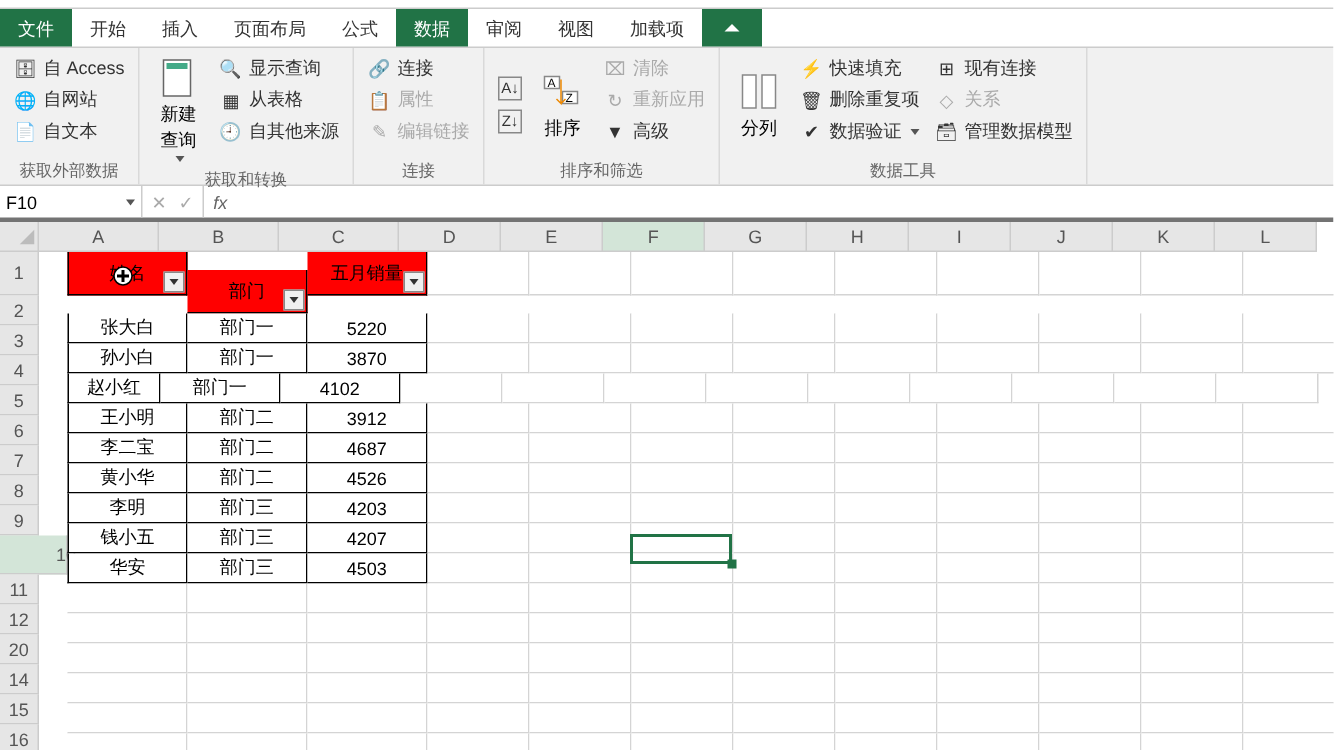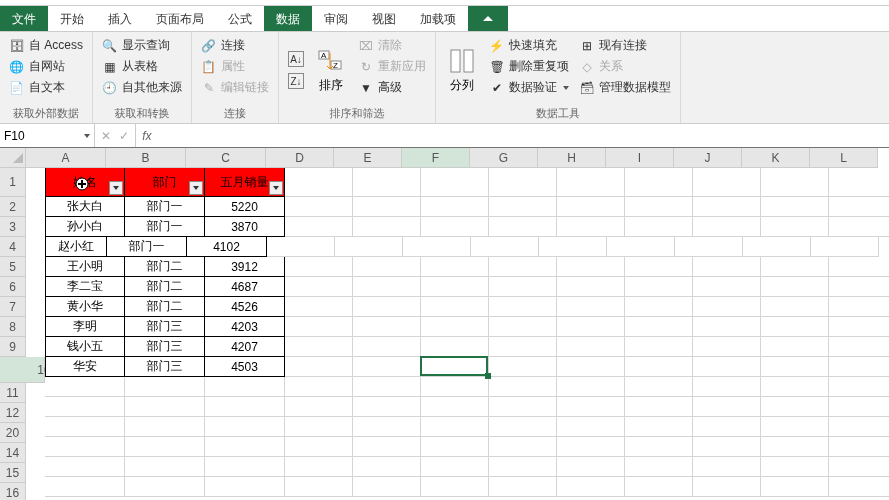--- a/index.html
+++ b/index.html
@@ -15,21 +15,21 @@
   .group { border-right: 1px solid #d9d9d9; padding: 4px 6px 2px 6px; display: flex; flex-direction: column; justify-content: space-between; }
   .group-body { display: flex; gap: 4px; flex: 1; }
   .group-label { text-align: center; color: #666; font-size: 11px; padding-top: 2px; }
   .col { display: flex; flex-direction: column; gap: 2px; }
   .btn { display: flex; align-items: center; gap: 4px; padding: 1px 3px; color: #333; white-space: nowrap; cursor: pointer; }
   .bigbtn { display: flex; flex-direction: column; align-items: center; justify-content: center; padding: 2px 6px; gap: 2px; cursor: pointer; text-align: center; }
   .icon16 { width: 16px; height: 16px; display: inline-flex; align-items: center; justify-content: center; }
   .icon32 { width: 28px; height: 28px; display: inline-flex; align-items: center; justify-content: center; }
   .caret { display:inline-block; width:0;height:0;border-left:3px solid transparent;border-right:3px solid transparent;border-top:4px solid #555; vertical-align:middle; margin-left:2px;}
 
-  .namebox-row { height: 24px; border-bottom: 1px solid #737373; display: flex; align-items: stretch; background:#fff;}
+  .namebox-row { height: 24px; border-bottom: 3px solid #737373; display: flex; align-items: stretch; background:#fff;}
   .namebox { width: 95px; border-right: 1px solid #ccc; display: flex; align-items: center; padding: 0 4px; justify-content: space-between; }
   .namebox span.carwrap { color:#777; }
   .fx-controls { display: flex; align-items:center; padding:0 6px; border-right:1px solid #ccc; gap:8px; color:#aaa;}
   .formula-bar { flex:1; display:flex; align-items:center; padding:0 6px; }
   .formula-bar .fx { font-style: italic; color: #666; margin-right: 6px; }
 
   .sheet-area { display: flex; height: calc(500px - 6px - 26px - 92px - 24px); }
   .corner { width: 26px; height: 20px; background: #e6e6e6; border-right:1px solid #ccc; border-bottom:1px solid #ccc; display:flex;align-items:center;justify-content:flex-end;padding-right:2px;}
   .colheads { display:flex; height:20px; }
   .colhead { background:#e6e6e6; border-right:1px solid #ccc; border-bottom:1px solid #ccc; display:flex;align-items:center;justify-content:center; color:#555;}
@@ -85,20 +85,31 @@
             <span class="icon16">📄</span>
             <span>自文本</span>
           </div>
       </div>
     </div>
     <div class="group-label">获取外部数据</div>
   </div>
 
   <div class="group">
     <div class="group-body">
+      <div class="bigbtn">
+        <span class="icon32">
+            <svg width="28" height="28">
+              <rect x="4" y="2" width="18" height="24" fill="#fff" stroke="#666"></rect>
+              <rect x="6" y="4" width="14" height="4" fill="#4a8"></rect>
+            </svg>
+          </span>
+        <span style="white-space:pre-line">新建
+查询</span>
+          <span class="caret"></span>
+      </div>
       <div class="col">
         <div class="btn">
             <span class="icon16">🔍</span>
             <span>显示查询</span>
           </div>
         <div class="btn">
             <span class="icon16">▦</span>
             <span>从表格</span>
           </div>
         <div class="btn">
@@ -272,21 +283,21 @@
           <div class="rowhead" style="height: 20px;">16</div>
         </div>
       <div class="grid" id="grid">
           <div class="gridrow">
             <div class="cell tablecell leftborder hdrcell" style="width: 80px; height: 29px;">姓名<div class="filterbtn">
                 <span class="caret"></span>
               </div><div style="position: absolute; left: 28px; top: 8px; width: 16px; height: 16px; pointer-events: none;"><svg width="16" height="16">
                   <circle cx="8" cy="8" r="6" fill="#fff" stroke="#000"></circle>
                   <path d="M8 4v8M4 8h8" stroke="#000" stroke-width="2"></path>
                 </svg></div></div>
-            <div class="cell tablecell hdrcell" style="width: 80px; height: 29px;">部门<div class="filterbtn">
+            <div class="cell tablecell hdrcell" style="width: 80px; height: 29px; margin-top: 12px;">部门<div class="filterbtn">
                 <span class="caret"></span>
               </div></div>
             <div class="cell tablecell hdrcell" style="width: 80px; height: 29px;">五月销量<div class="filterbtn">
                 <span class="caret"></span>
               </div></div>
             <div class="cell" style="width: 68px; height: 29px;"></div>
             <div class="cell" style="width: 68px; height: 29px;"></div>
             <div class="cell" style="width: 68px; height: 29px;"></div>
             <div class="cell" style="width: 68px; height: 29px;"></div>
             <div class="cell" style="width: 68px; height: 29px;"></div>

